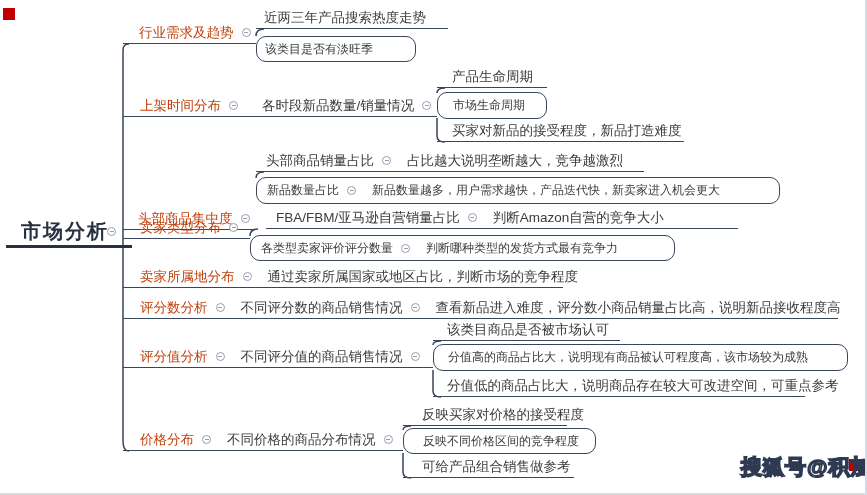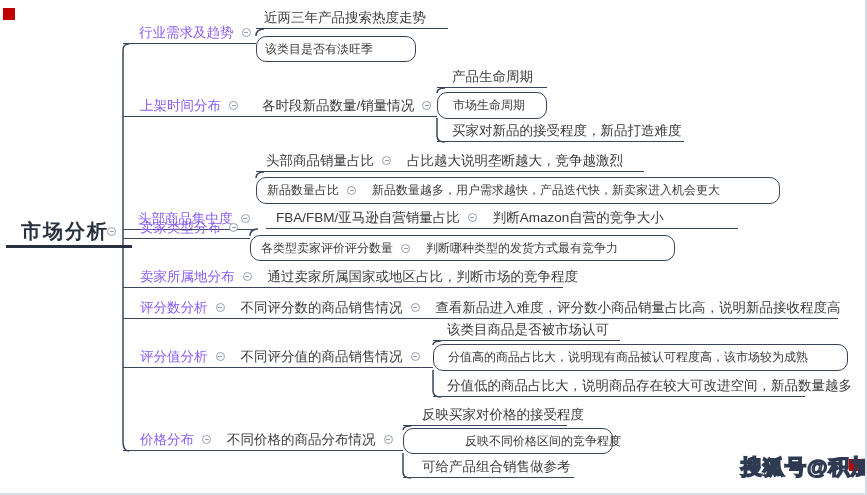--- a/index.html
+++ b/index.html
@@ -16,21 +16,21 @@
   .row{
     position:absolute;display:flex;align-items:center;height:22px;
     font-size:13.5px;color:var(--txt);white-space:nowrap;box-sizing:border-box;
   }
   .ul{border-bottom:1.5px solid var(--line);}
   .box{
     position:absolute;display:flex;align-items:center;
     border:1.5px solid var(--line);border-radius:10px;
     font-size:12px;color:var(--txt);white-space:nowrap;box-sizing:border-box;
   }
-  .red{color:#8b5cf6;}
+  .red{color:#c2410c;}
   .toggle{
     flex:0 0 auto;width:9px;height:9px;border:1px solid #94a0b1;border-radius:50%;
     position:relative;margin:0 8px;box-sizing:border-box;background:#fff;
   }
   .toggle::after{
     content:"";position:absolute;left:1.5px;right:1.5px;top:50%;height:1px;
     margin-top:-0.5px;background:#94a0b1;
   }
   .root-label{
     position:absolute;left:21px;top:218px;font-size:20px;font-weight:bold;
@@ -154,33 +154,33 @@
     <span class="pl8">不同评分值的商品销售情况</span>
     <span class="toggle"></span>
   </div>
   <div class="row ul" style="left:433px;top:319px;width:187px;">
     <span class="pl14">该类目商品是否被市场认可</span>
   </div>
   <div class="box" style="left:433px;top:344px;width:415px;height:27px;">
     <span class="pl14">分值高的商品占比大，说明现有商品被认可程度高，该市场较为成熟</span>
   </div>
   <div class="row ul" style="left:433px;top:375px;width:372px;">
-    <span class="pl14">分值低的商品占比大，说明商品存在较大可改进空间，新品数量越多</span>
+    <span class="pl14">分值低的商品占比大，说明商品存在较大可改进空间，可重点参考</span>
   </div>
 
   <div class="row ul" style="left:123px;top:429px;width:280px;">
     <span class="red pl17">价格分布</span>
     <span class="toggle"></span>
     <span class="pl8">不同价格的商品分布情况</span>
     <span class="toggle"></span>
   </div>
   <div class="row ul" style="left:403px;top:404px;width:164px;">
     <span class="pl19">反映买家对价格的接受程度</span>
   </div>
-  <div class="box" style="left:403px;top:428px;width:210px;height:26px;padding-left:42px;">
+  <div class="box" style="left:403px;top:428px;width:193px;height:26px;">
     <span class="pl19">反映不同价格区间的竞争程度</span>
   </div>
   <div class="row ul" style="left:403px;top:456px;width:171px;">
     <span class="pl19">可给产品组合销售做参考</span>
   </div>
 
   <div class="watermark">搜狐号@积加</div>
 
 </div>
 

